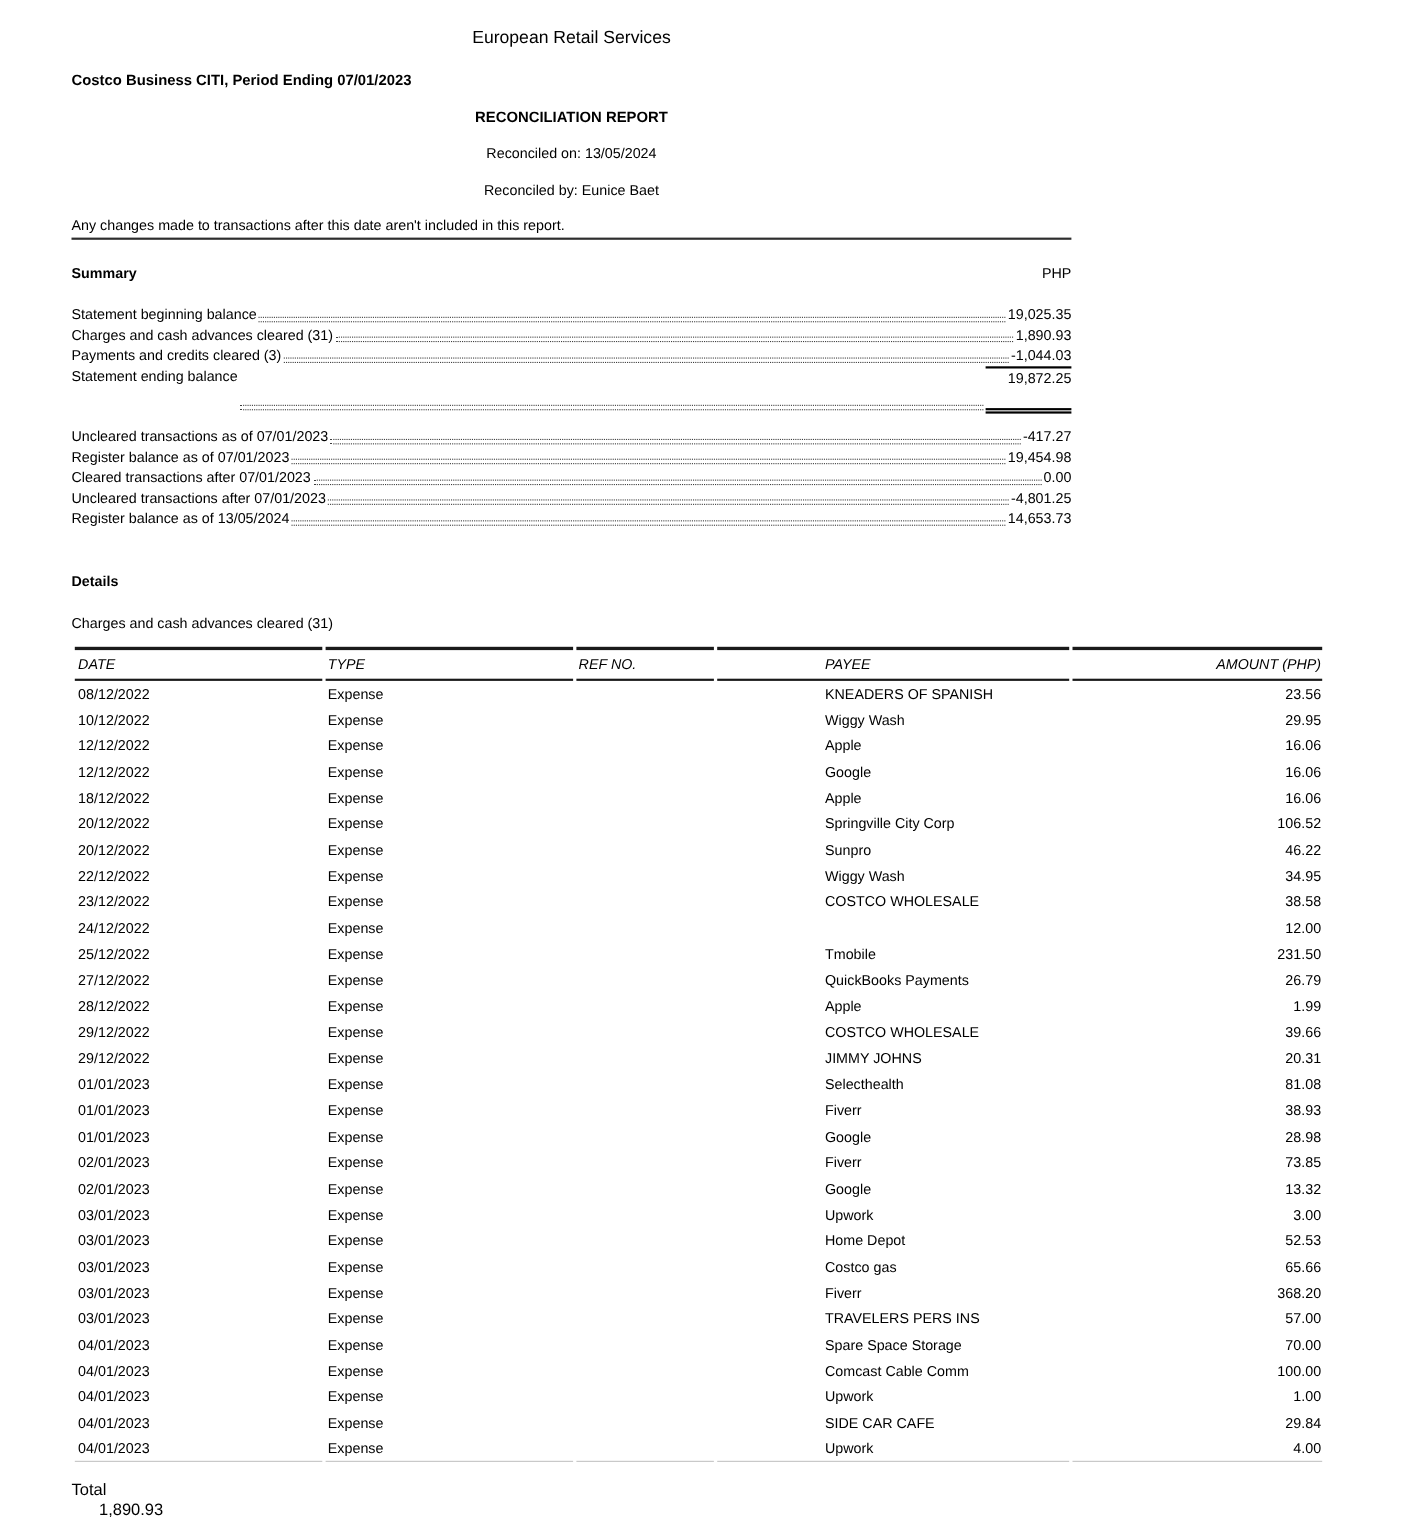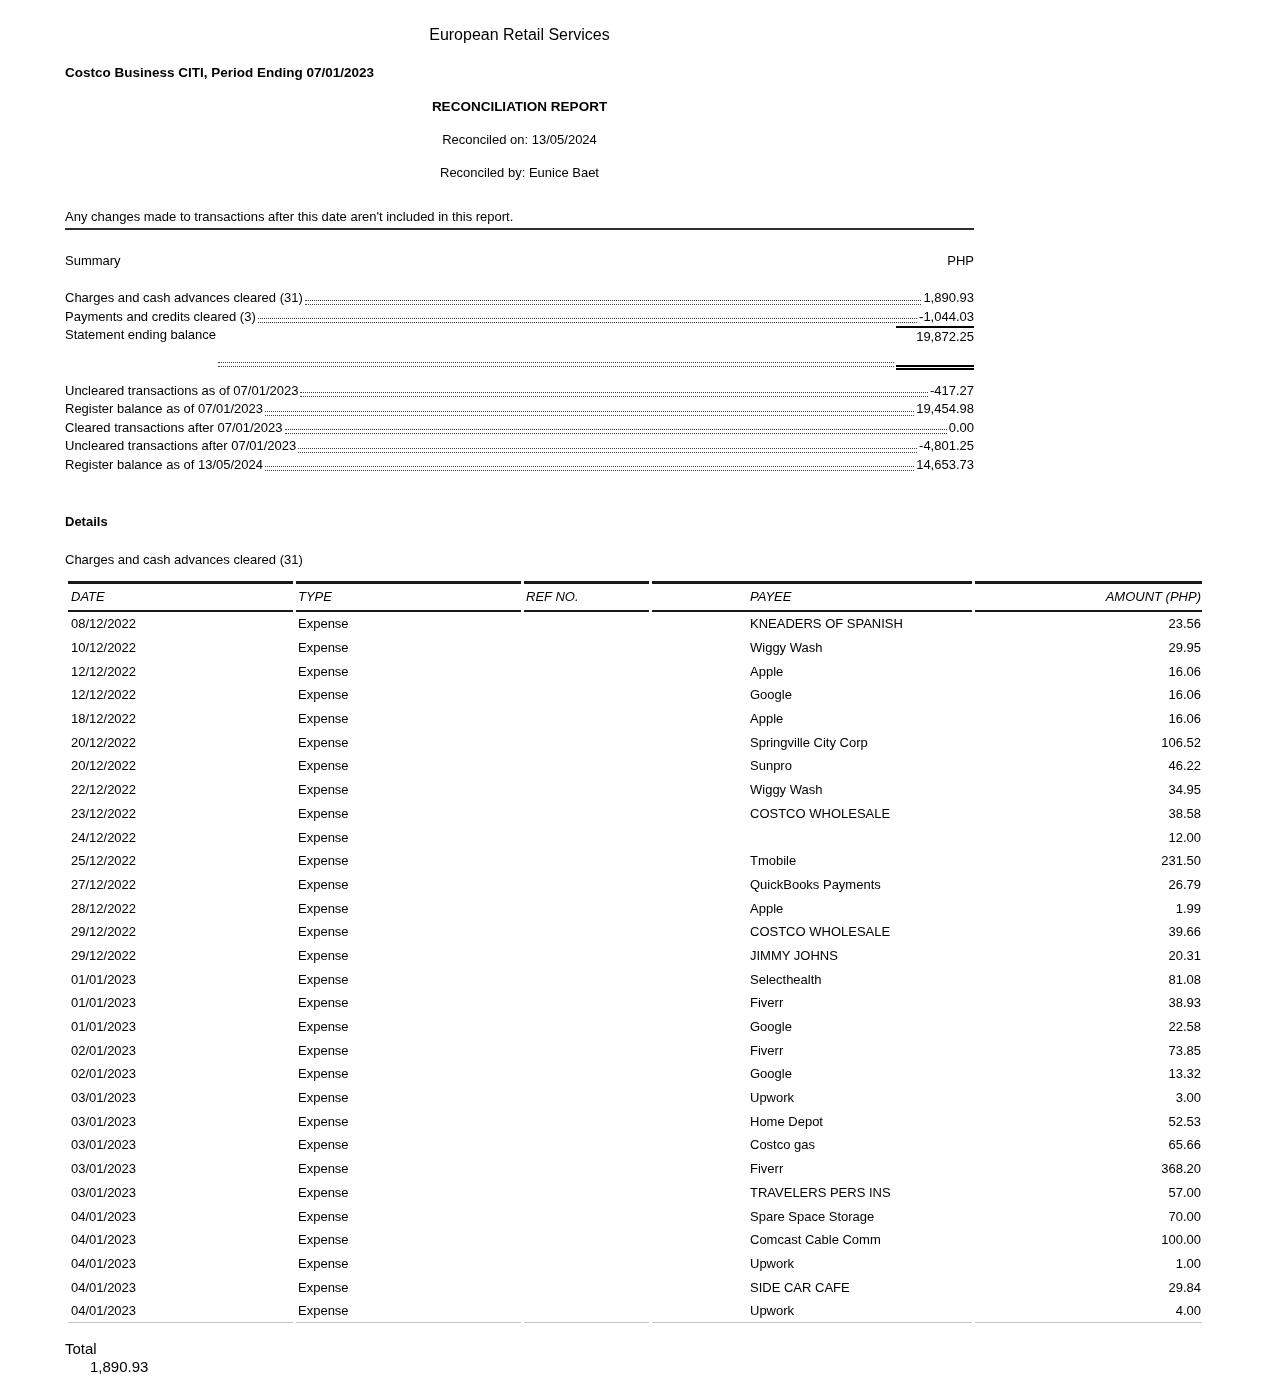--- a/index.html
+++ b/index.html
@@ -12,27 +12,27 @@
   }
   .page { padding: 0 70px 0 65px; width: 1044px; }
 
   
   .company   { margin-top: 25px; font-size: 16px; line-height: 19px; text-align: center; }
   .account   { margin-top: 21px; font-size: 13.5px; line-height: 16px; font-weight: bold; }
   .rep-title { margin-top: 18px; font-size: 13.5px; line-height: 16px; text-align: center; font-weight: bold; }
   .recon-on  { margin-top: 17px; font-size: 13px;  line-height: 16px; text-align: center; }
   .recon-by  { margin-top: 17px; font-size: 13px;  line-height: 16px; text-align: center; }
   .disclaimer{
-    margin-top: 28px; font-size: 13px; line-height: 16px; text-align: left;
+    margin-top: 16px; font-size: 13px; line-height: 16px; text-align: left;
     padding-bottom: 3px; border-bottom: 2px solid #2e2e2e;
   }
 
   
   .summary-heading { margin-top: 23px; display: flex; justify-content: space-between; }
-  .summary-heading .h { font-size: 13px; font-weight: normal; line-height: 16px; text-align: center; }
+  .summary-heading .h { font-size: 13px; font-weight: bold; line-height: 16px; text-align: center; }
   .summary-heading .cur { font-size: 13px; line-height: 16px; font-weight: normal; }
 
   .sum-block { margin-top: 20px; }
   .sum-block.second { margin-top: 12px; }
   .sumrow { display: flex; }
   .sumlabel { font-size: 13px; line-height: 18.5px; white-space: nowrap; }
   .leader {
     flex: 1 1 auto; align-self: flex-end; height: 5px;
     margin: 0 2px 3px 2px;
     border-top: 1px dotted #3c3c3c; border-bottom: 1px dotted #3c3c3c;
@@ -85,20 +85,25 @@
   <div class="recon-on">Reconciled on: 13/05/2024</div>
   <div class="recon-by">Reconciled by: Eunice Baet</div>
   <div class="disclaimer">Any changes made to transactions after this date aren't included in this report.</div>
 
   <div class="summary-heading">
     <span class="h">Summary</span>
     <span class="cur">PHP</span>
   </div>
 
   <div class="sum-block">
+      <div class="sumrow">
+    <span class="sumlabel">Statement beginning balance</span>
+    <span class="leader"></span>
+    <span class="sumval">19,025.35</span>
+  </div>
       <div class="sumrow">
     <span class="sumlabel">Charges and cash advances cleared (31)</span>
     <span class="leader"></span>
     <span class="sumval">1,890.93</span>
   </div>
       <div class="sumrow">
     <span class="sumlabel">Payments and credits cleared (3)</span>
     <span class="leader"></span>
     <span class="sumval">-1,044.03</span>
   </div>
@@ -274,21 +279,21 @@
     <td class="c-type">Expense</td>
     <td class="c-ref"></td>
     <td class="c-payee">Fiverr</td>
     <td class="c-amount">38.93</td>
   </tr>
         <tr>
     <td class="c-date">01/01/2023</td>
     <td class="c-type">Expense</td>
     <td class="c-ref"></td>
     <td class="c-payee">Google</td>
-    <td class="c-amount">22.58</td>
+    <td class="c-amount">28.98</td>
   </tr>
         <tr>
     <td class="c-date">02/01/2023</td>
     <td class="c-type">Expense</td>
     <td class="c-ref"></td>
     <td class="c-payee">Fiverr</td>
     <td class="c-amount">73.85</td>
   </tr>
         <tr>
     <td class="c-date">02/01/2023</td>

